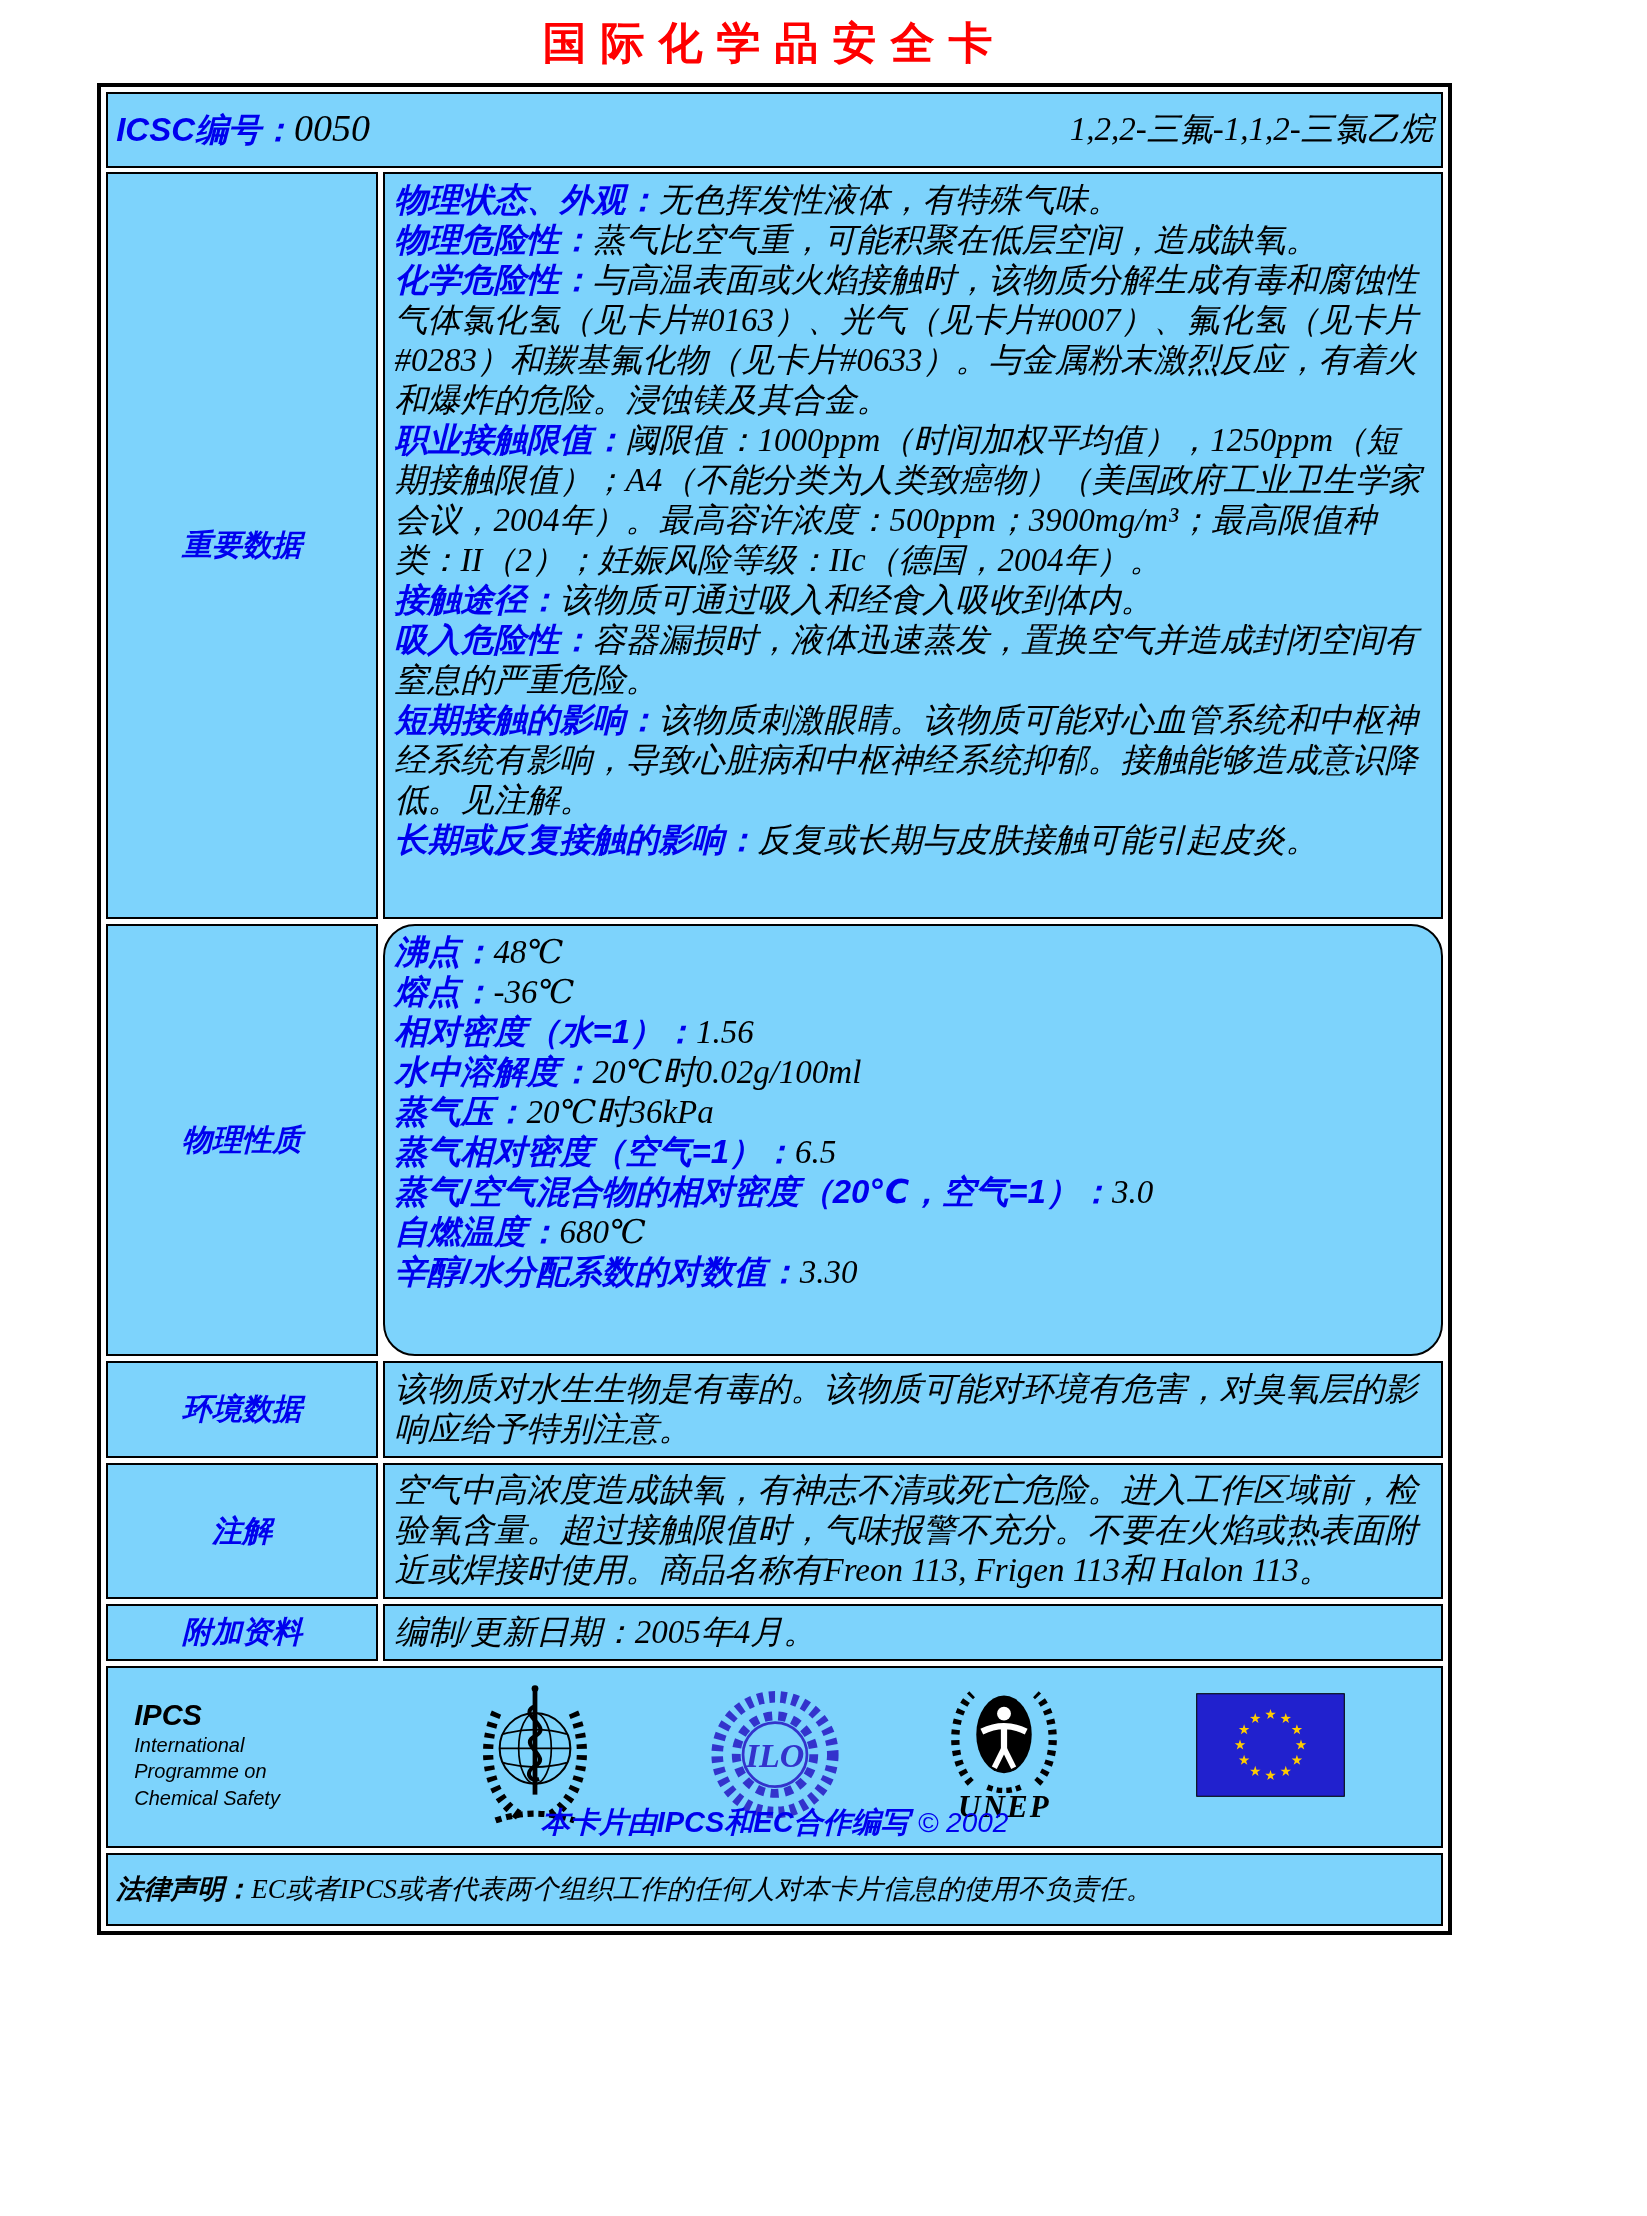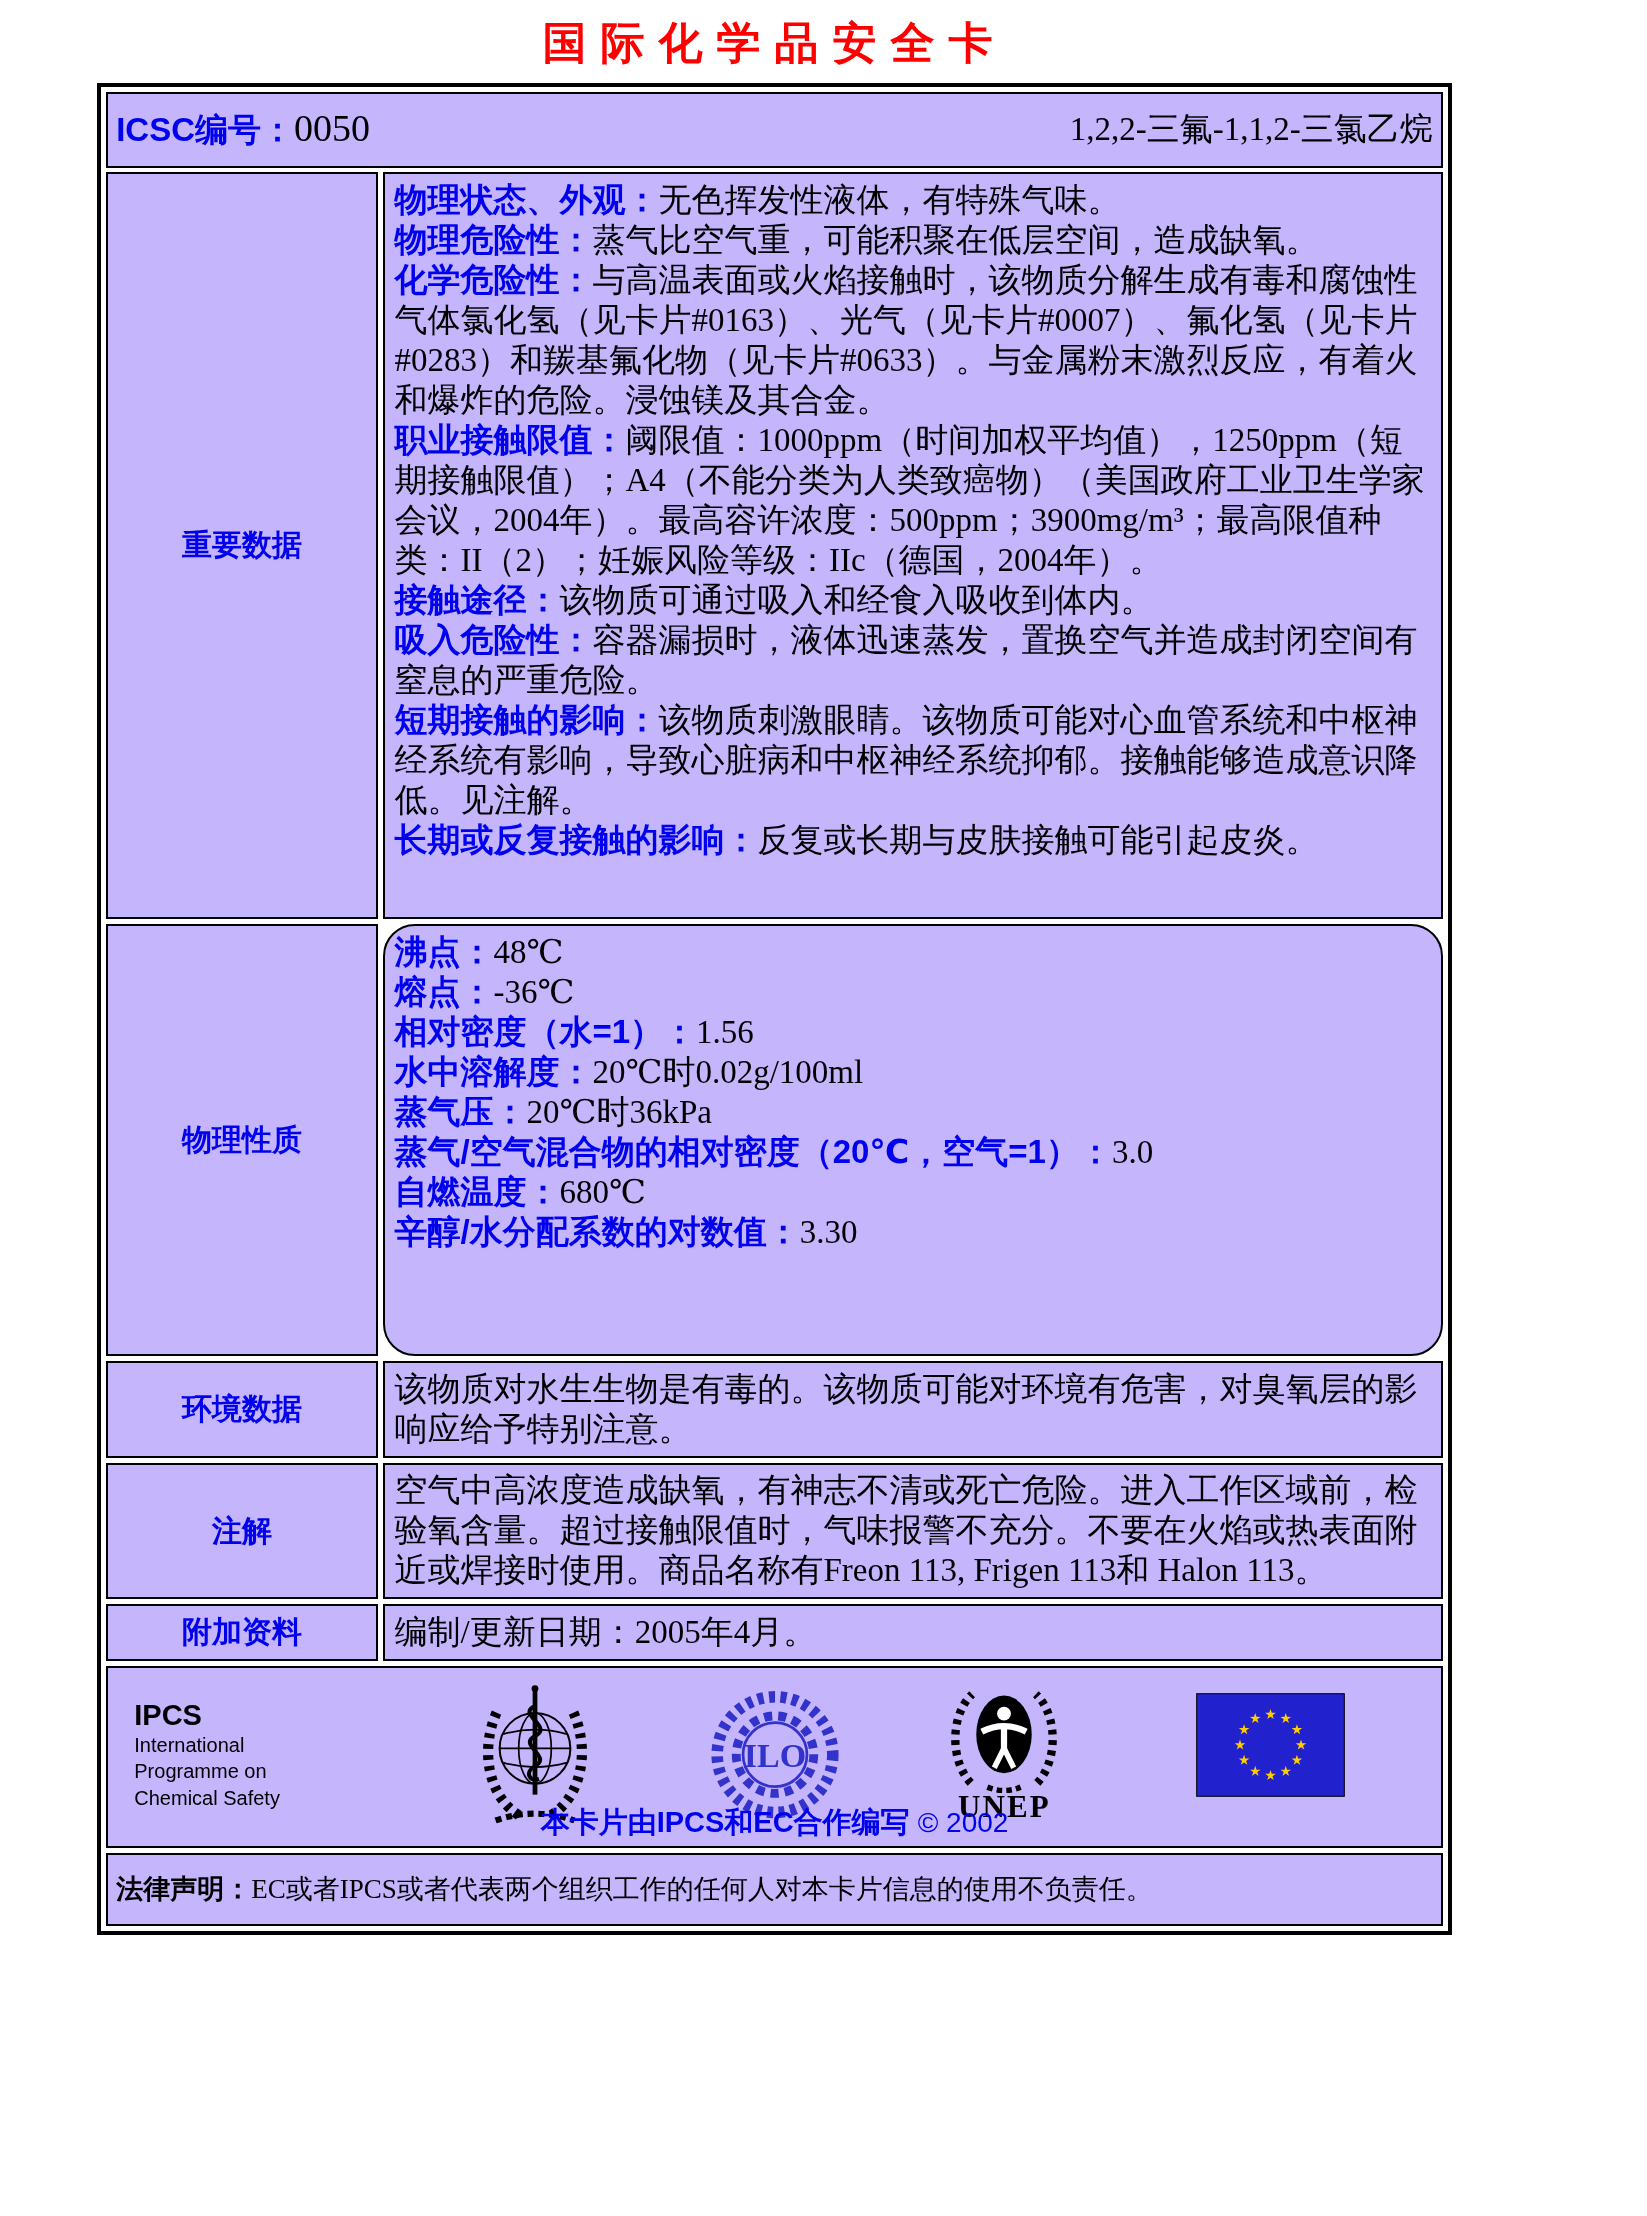--- a/index.html
+++ b/index.html
@@ -12,21 +12,21 @@
     font-size:44px; font-weight:bold; letter-spacing:14px;
     color:var(--title-red,#ff0000);
     font-family:"Liberation Serif","DejaVu Serif",serif;
   }
   .card {
     margin-left:97px; width:1355px; box-sizing:border-box;
     border:4.2px solid #000; padding:4.9px;
     display:flex; flex-direction:column; gap:4.9px;
   }
   .row { display:flex; gap:4.9px; }
-  .cell { border:2.8px solid #000; box-sizing:border-box; background:#c4b5fd; }
+  .cell { border:2.8px solid #000; box-sizing:border-box; background:#7dd3fc;font-style:italic; }
   .header-cell {
     flex:1; display:flex; justify-content:space-between; align-items:center;
     padding:12.5px 8.3px; font-size:33px;
   }
   .hdr-left { display:flex; align-items:baseline; }
   .hdr-label {
     color:var(--accent-blue,#0000ee); font-weight:bold;
     font-family:"Liberation Sans","DejaVu Sans",sans-serif;
   }
   .hdr-number { font-size:38px; }
@@ -104,20 +104,21 @@
   </div>
 
   <div class="row">
     <div class="cell label-cell">物理性质</div>
     <div class="cell content-cell phys">
       <div class="line"><span class="blab">沸点：</span><span>48℃</span></div>
       <div class="line"><span class="blab">熔点：</span><span>-36℃</span></div>
       <div class="line"><span class="blab">相对密度（水=1）：</span><span>1.56</span></div>
       <div class="line"><span class="blab">水中溶解度：</span><span>20℃时0.02g/100ml</span></div>
       <div class="line"><span class="blab">蒸气压：</span><span>20℃时36kPa</span></div>
+      <div class="line"><span class="blab">蒸气相对密度（空气=1）：</span><span>6.5</span></div>
       <div class="line"><span class="blab">蒸气/空气混合物的相对密度（20℃，空气=1）：</span><span>3.0</span></div>
       <div class="line"><span class="blab">自燃温度：</span><span>680℃</span></div>
       <div class="line"><span class="blab">辛醇/水分配系数的对数值：</span><span>3.30</span></div>
     </div>
   </div>
 
   <div class="row">
     <div class="cell label-cell">环境数据</div>
     <div class="cell content-cell">
       <span>该物质对水生生物是有毒的。该物质可能对环境有危害，对臭氧层的影响应给予特别注意。</span>

